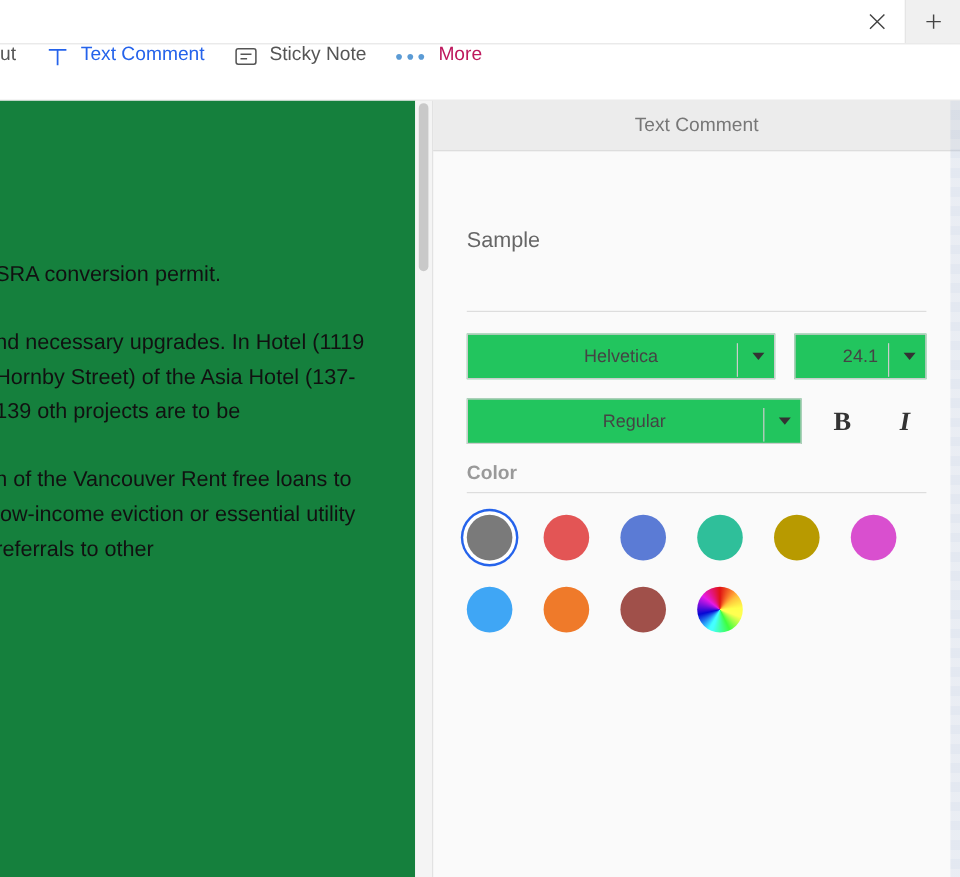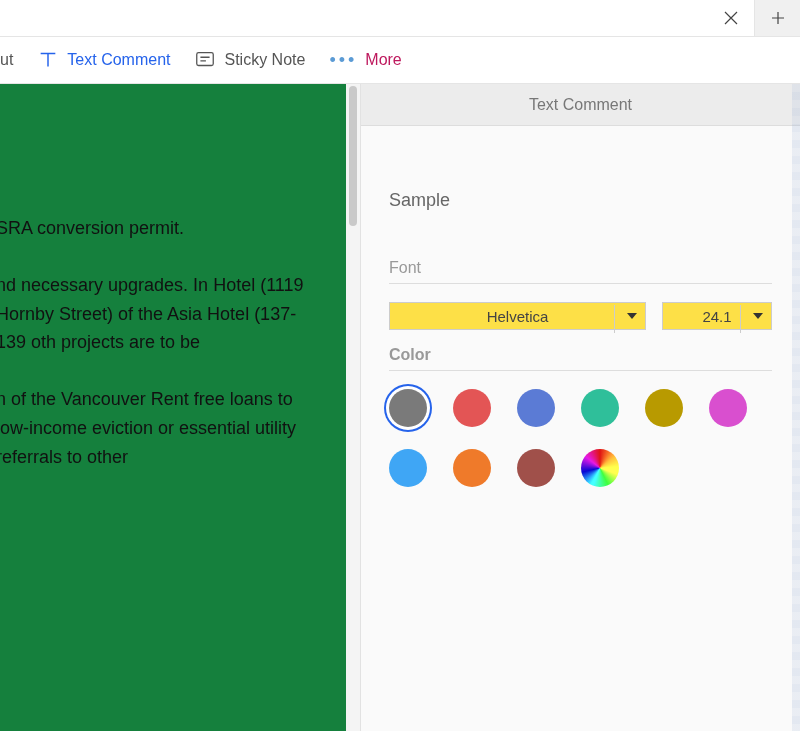--- a/index.html
+++ b/index.html
@@ -31,21 +31,21 @@
     height: 48px;
     border-top: 1px solid #e5e5e5;
     border-bottom: 1px solid #e5e5e5;
     display: flex;
     align-items: center;
     gap: 24px;
     padding: 0 8px;
     background: #fff;
   }
   .tb-item {
-    display: flex; align-items: center; gap: 8px;
+    display: flex; gap: 8px;
     font-size: 16px; color: #555;
     cursor: pointer;
     height: 100%;
   }
   .tb-item.truncated { color: #555; margin-left: -8px; }
   .tb-item.active { color: #2563eb; }
   .tb-item svg { width: 22px; height: 22px; }
   .tb-more-dots { color: #5b9bd5; letter-spacing: 3px; font-size: 18px; }
   .tb-more-label { color: #be185d; }
 
@@ -116,23 +116,23 @@
   .section-divider {
     border: none; border-top: 1px solid #ddd;
     margin-bottom: 18px;
   }
 
   .font-row {
     display: flex; gap: 16px; margin-bottom: 16px; align-items: center;
   }
   .select {
     flex: 1;
-    height: 28px;
+    height: 38px;
     border: 1px solid #ccc;
-    background: #fde047;
+    background: #22c55e;
     display: flex; align-items: center; justify-content: center;
     position: relative;
     font-size: 15px; color: #444;
     cursor: pointer;
   }
   .select .caret {
     position: absolute; right: 8px; top: 50%; transform: translateY(-50%);
     width: 0; height: 0;
     border-left: 5px solid transparent;
     border-right: 5px solid transparent;
@@ -231,34 +231,41 @@
     <div class="thumb"></div>
   </div>
 
   <div class="side-panel">
     <div class="side-header">
       <span>Text Comment</span>
     </div>
     <div class="side-body">
       <div class="sample">Sample</div>
 
-      <div class="section-label">Font</div>
       <hr class="section-divider">
 
       <div class="font-row">
         <div class="select">
           <span>Helvetica</span>
           <span class="caret"></span>
         </div>
         <div class="select small">
           <span>24.1</span>
           <span class="caret"></span>
         </div>
       </div>
 
+      <div class="font-row">
+        <div class="select">
+          <span>Regular</span>
+          <span class="caret"></span>
+        </div>
+        <div class="style-btn bold">B</div>
+        <div class="style-btn italic">I</div>
+      </div>
 
       <div class="color-section">
         <div class="section-label">Color</div>
         <hr class="section-divider">
 
         <div class="swatch-row" id="swatch-row-1">
             <div class="swatch selected" style="background: rgb(122, 122, 122);"></div>
             <div class="swatch" style="background: rgb(227, 85, 85);"></div>
             <div class="swatch" style="background: rgb(91, 123, 213);"></div>
             <div class="swatch" style="background: rgb(47, 191, 154);"></div>

